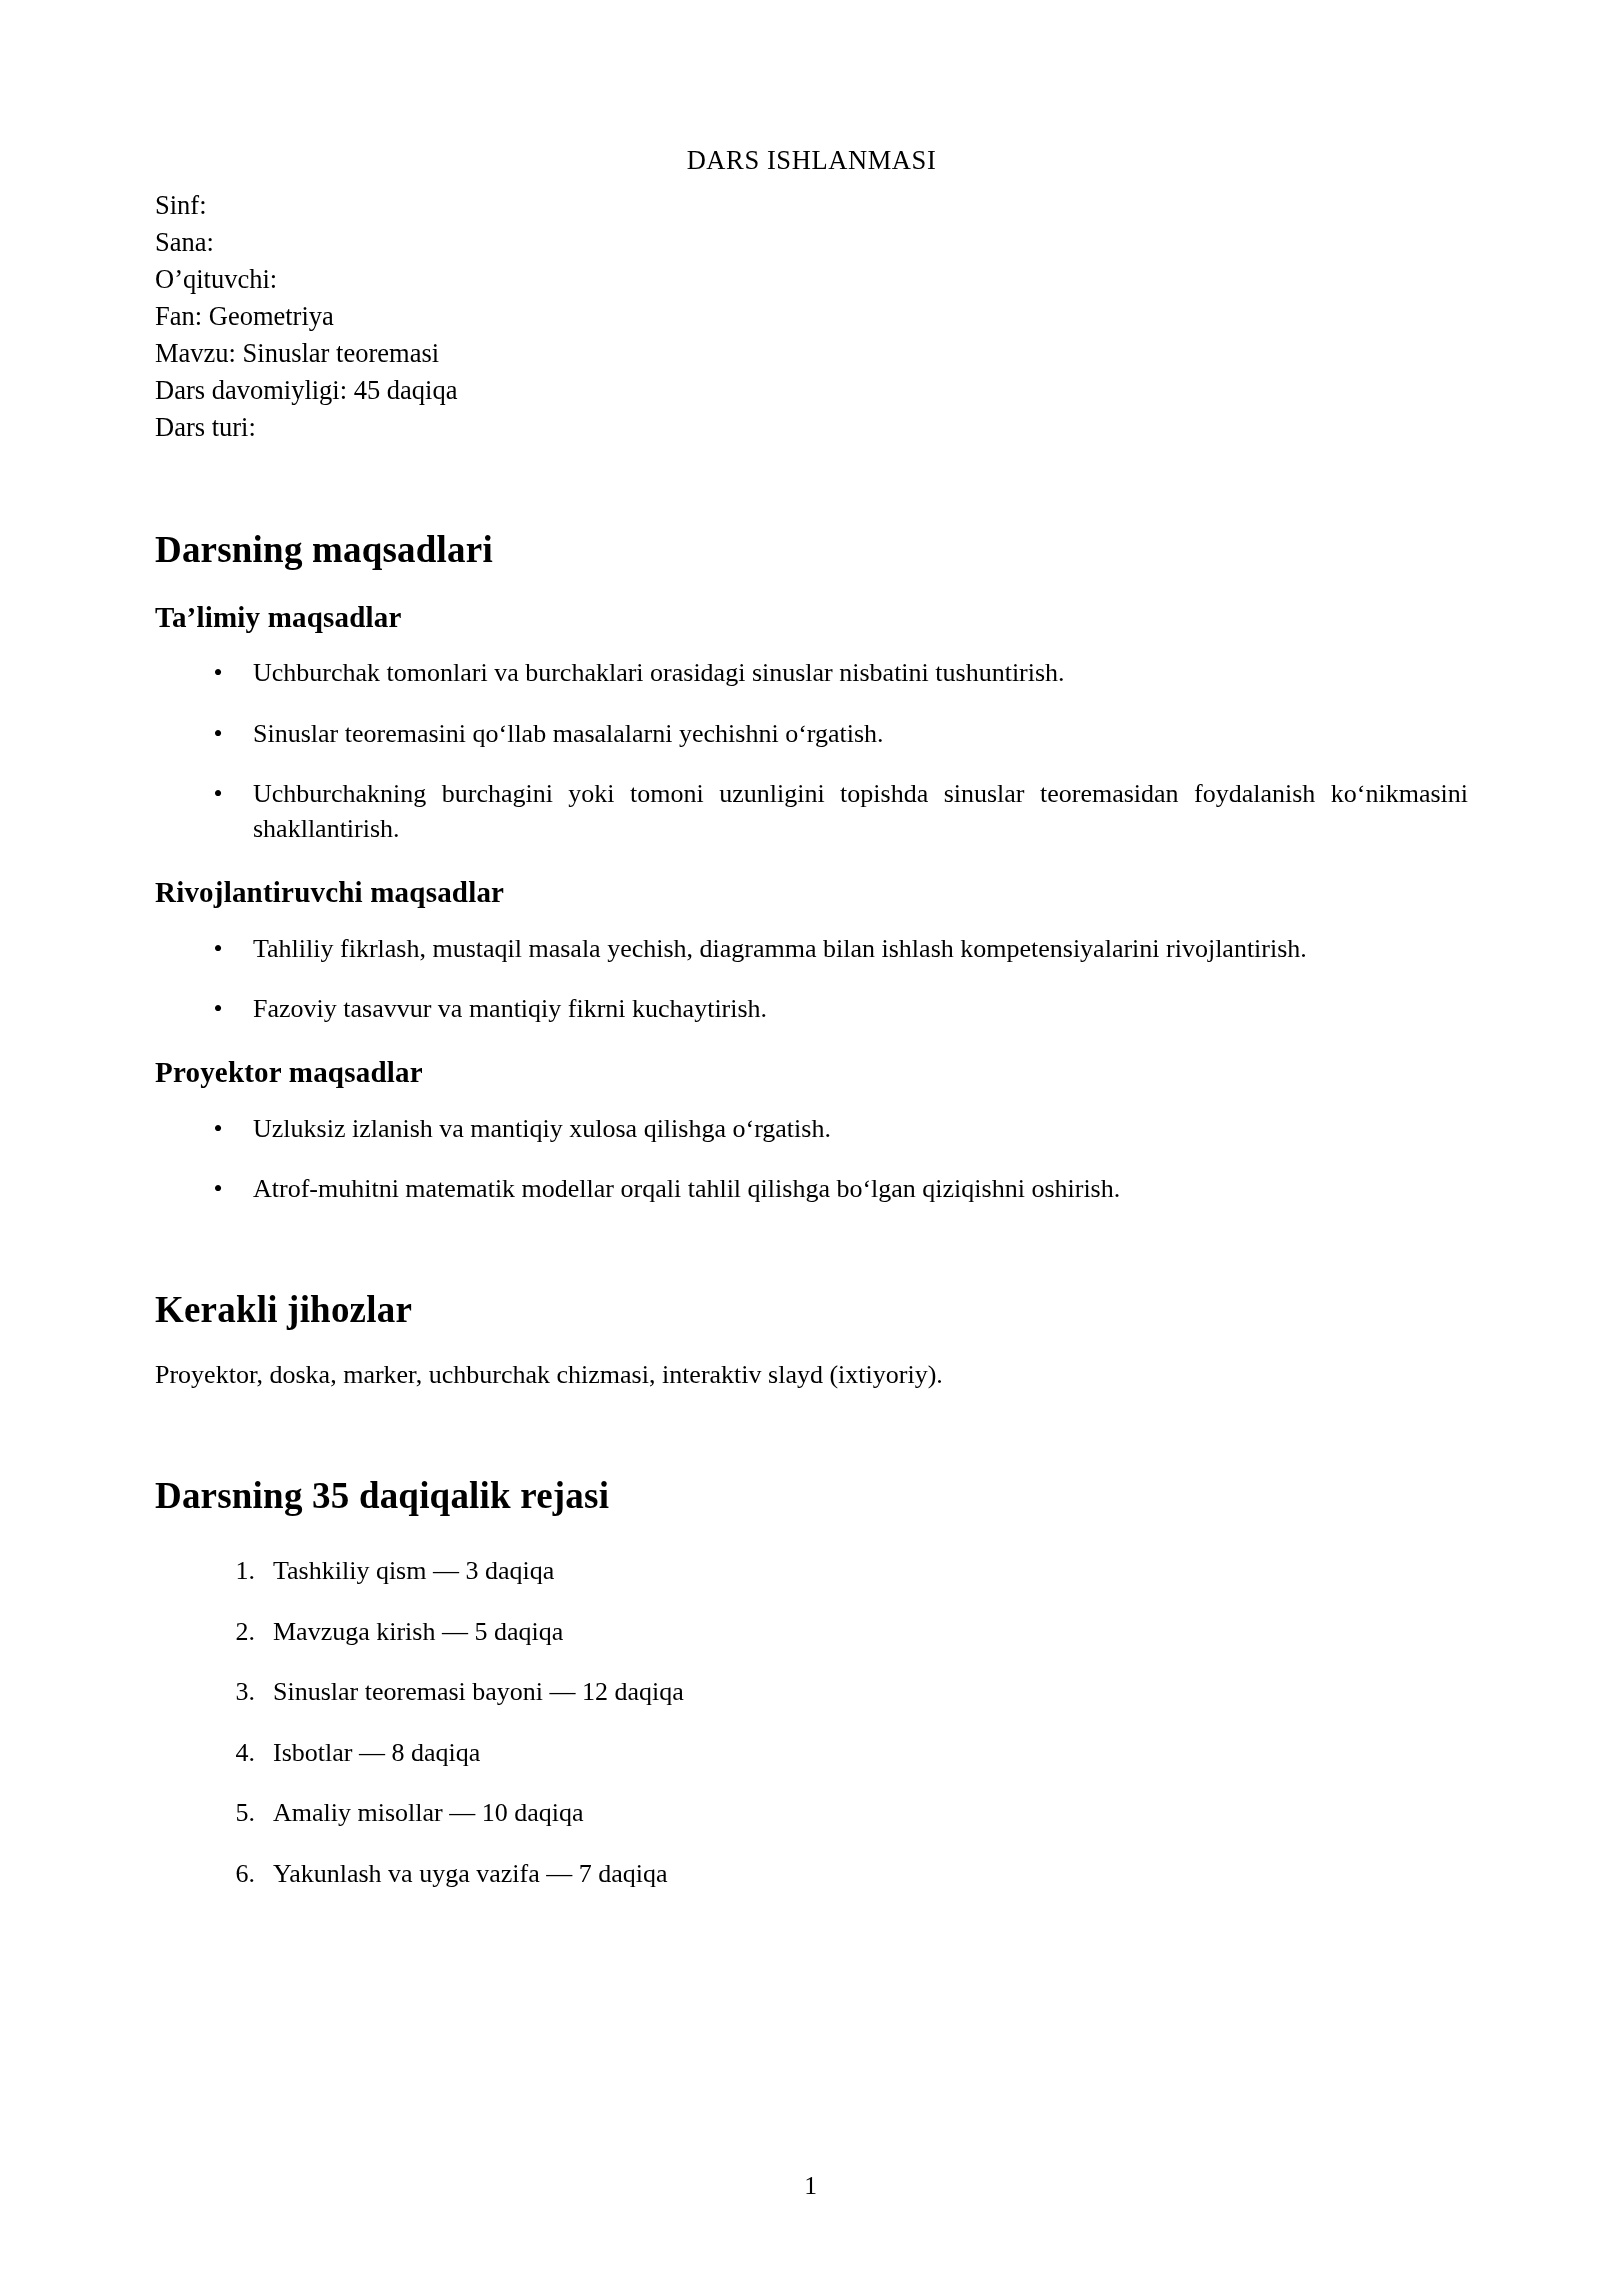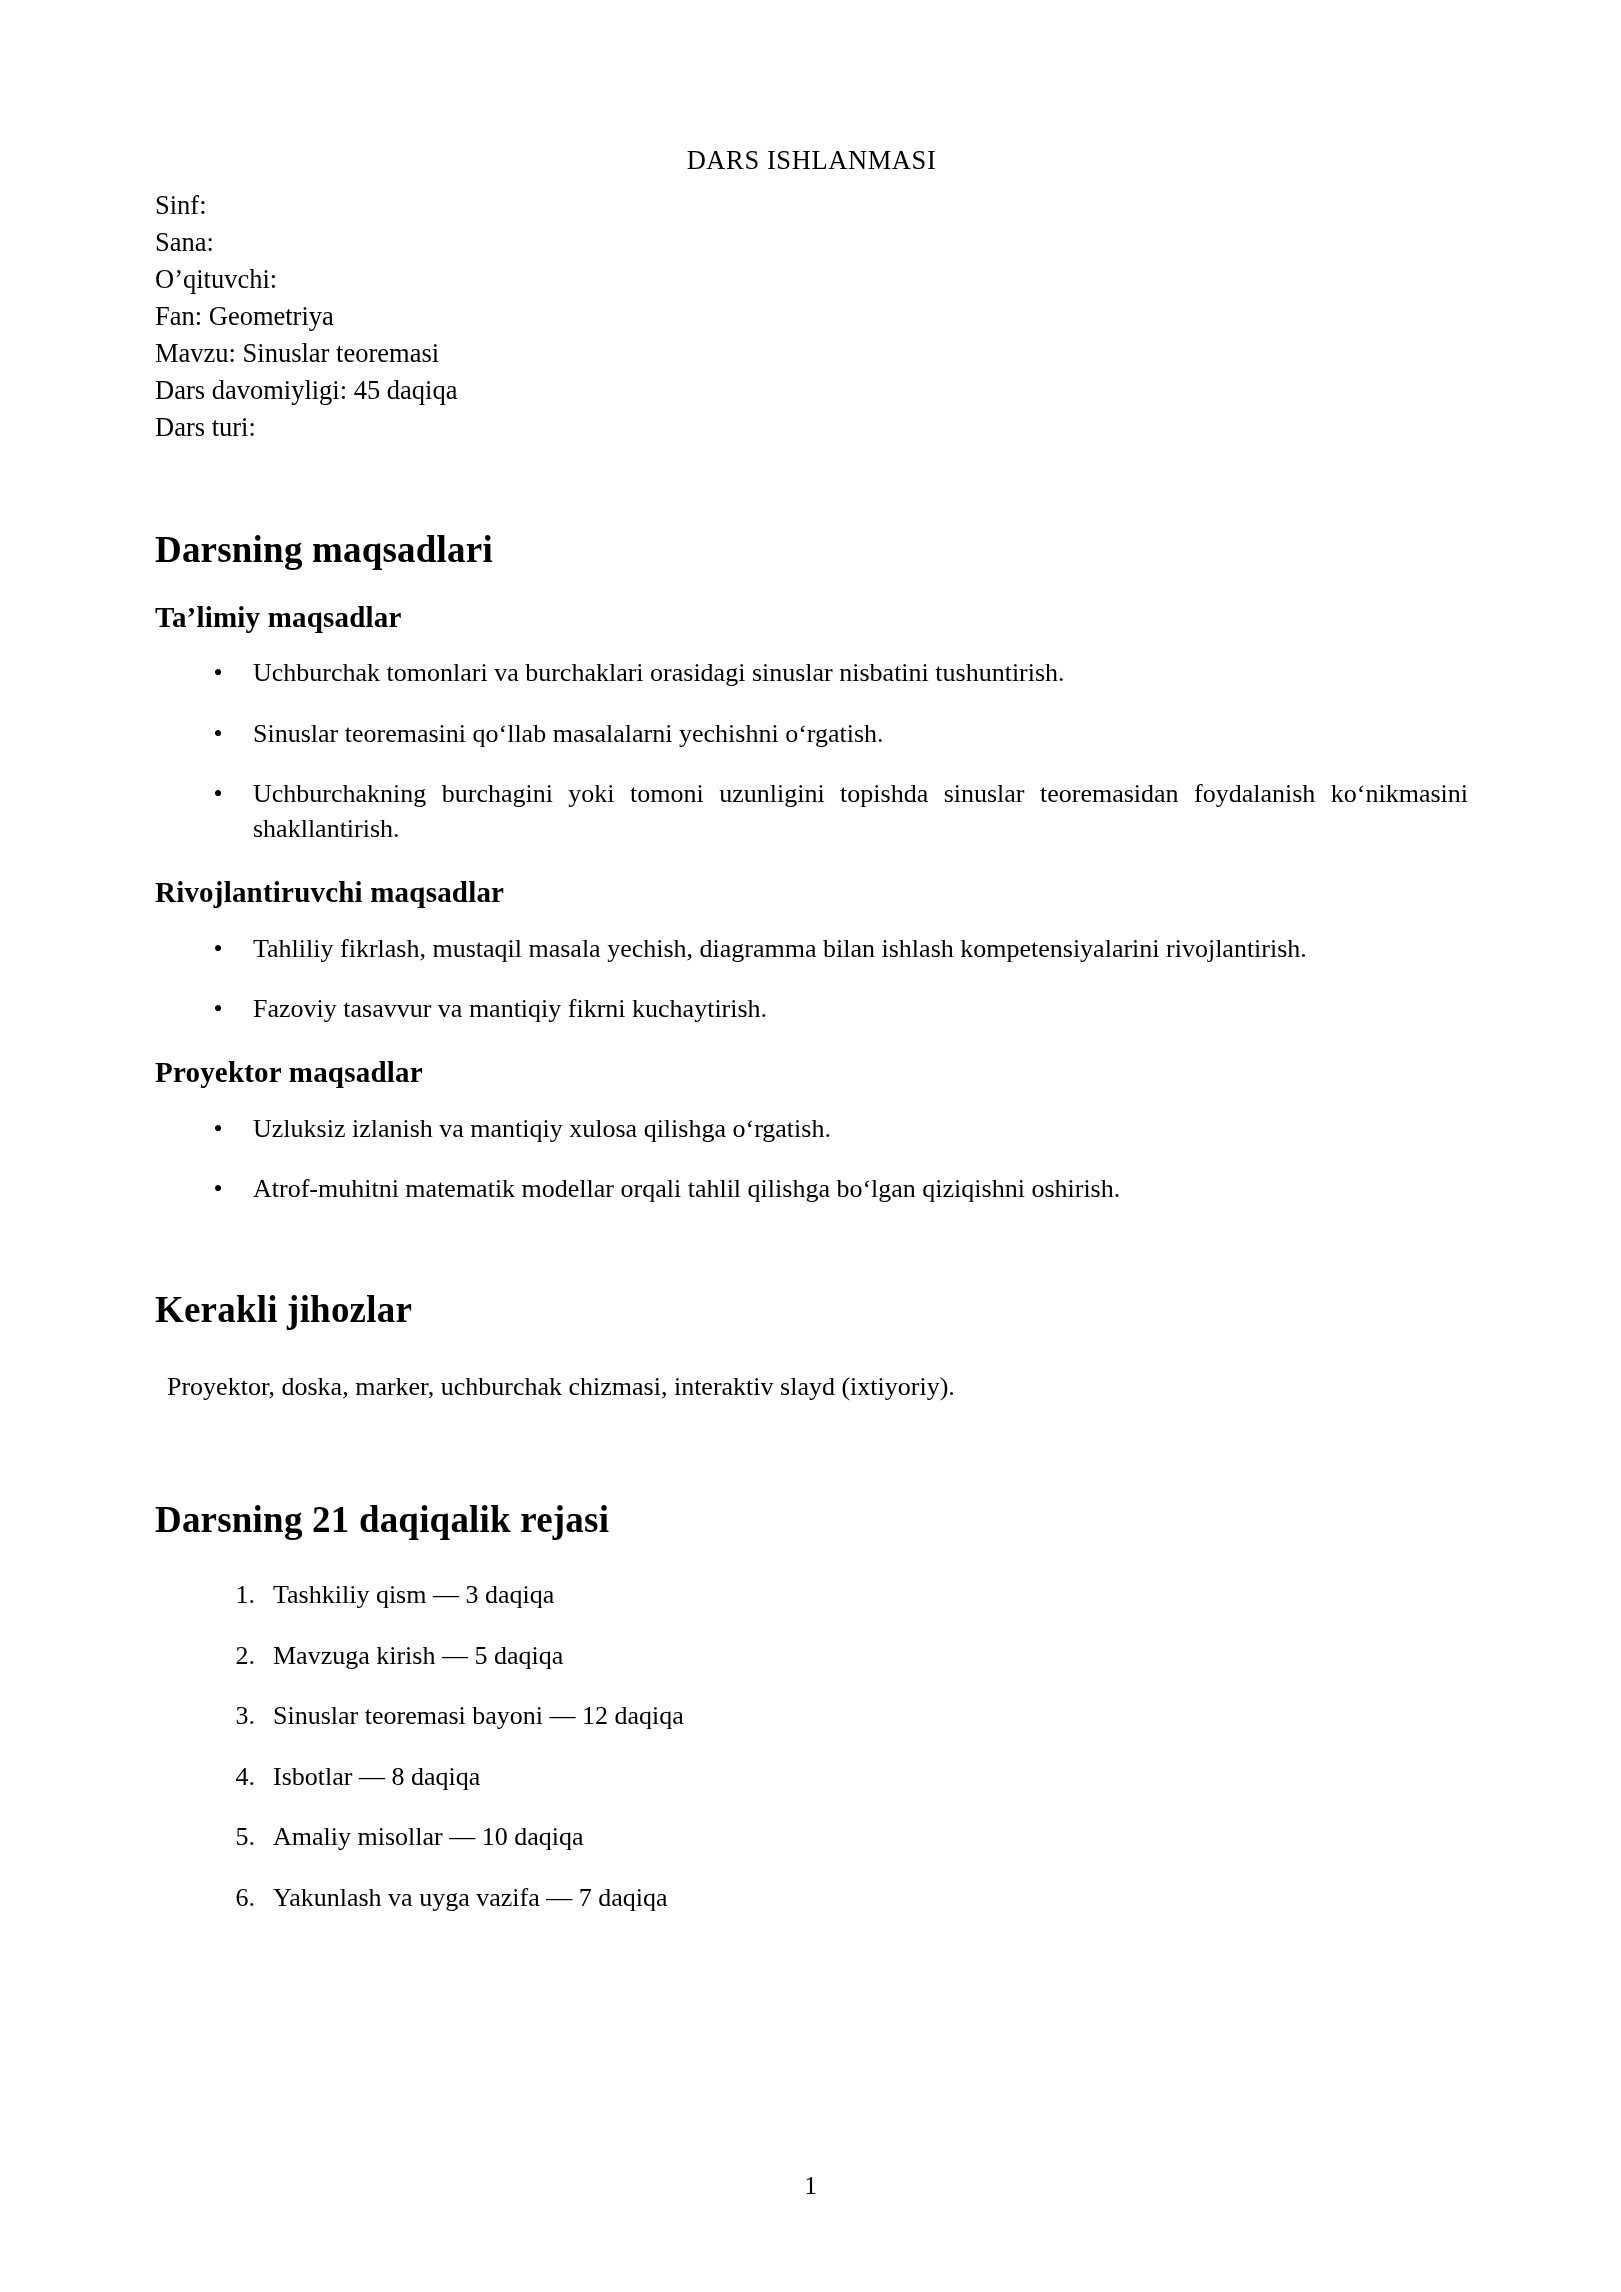--- a/index.html
+++ b/index.html
@@ -117,21 +117,21 @@
     top: 0;
     width: 39px;
     text-align: right;
     font-size: 26px;
     line-height: 35px;
   }
 
   p.body-text {
     font-size: 26px;
     line-height: 35px;
-    margin: 12px;
+    margin: 0;
     text-align: justify;
   }
 
   .page-number {
     position: absolute;
     left: 0;
     top: 2171px;
     width: 1621px;
     text-align: center;
     font-size: 25.5px;
@@ -204,21 +204,21 @@
         <span>Atrof-muhitni matematik modellar orqali tahlil qilishga bo‘lgan qiziqishni oshirish.</span>
       </li>
     </ul>
 
     <div class="spacer-h1-top"></div>
     <h1 class="sec">Kerakli jihozlar</h1>
     <div class="spacer-para"></div>
     <p class="body-text">Proyektor, doska, marker, uchburchak chizmasi, interaktiv slayd (ixtiyoriy).</p>
 
     <div class="spacer-h1-top"></div>
-    <h1 class="sec">Darsning 21 daqiqalik rejasi</h1>
+    <h1 class="sec">Darsning 35 daqiqalik rejasi</h1>
     <div class="spacer-h1-bot"></div>
     <ol class="plan">
       <li>
         <span class="num">1.</span>
         <span>Tashkiliy qism — 3 daqiqa</span>
       </li>
       <li>
         <span class="num">2.</span>
         <span>Mavzuga kirish — 5 daqiqa</span>
       </li>

